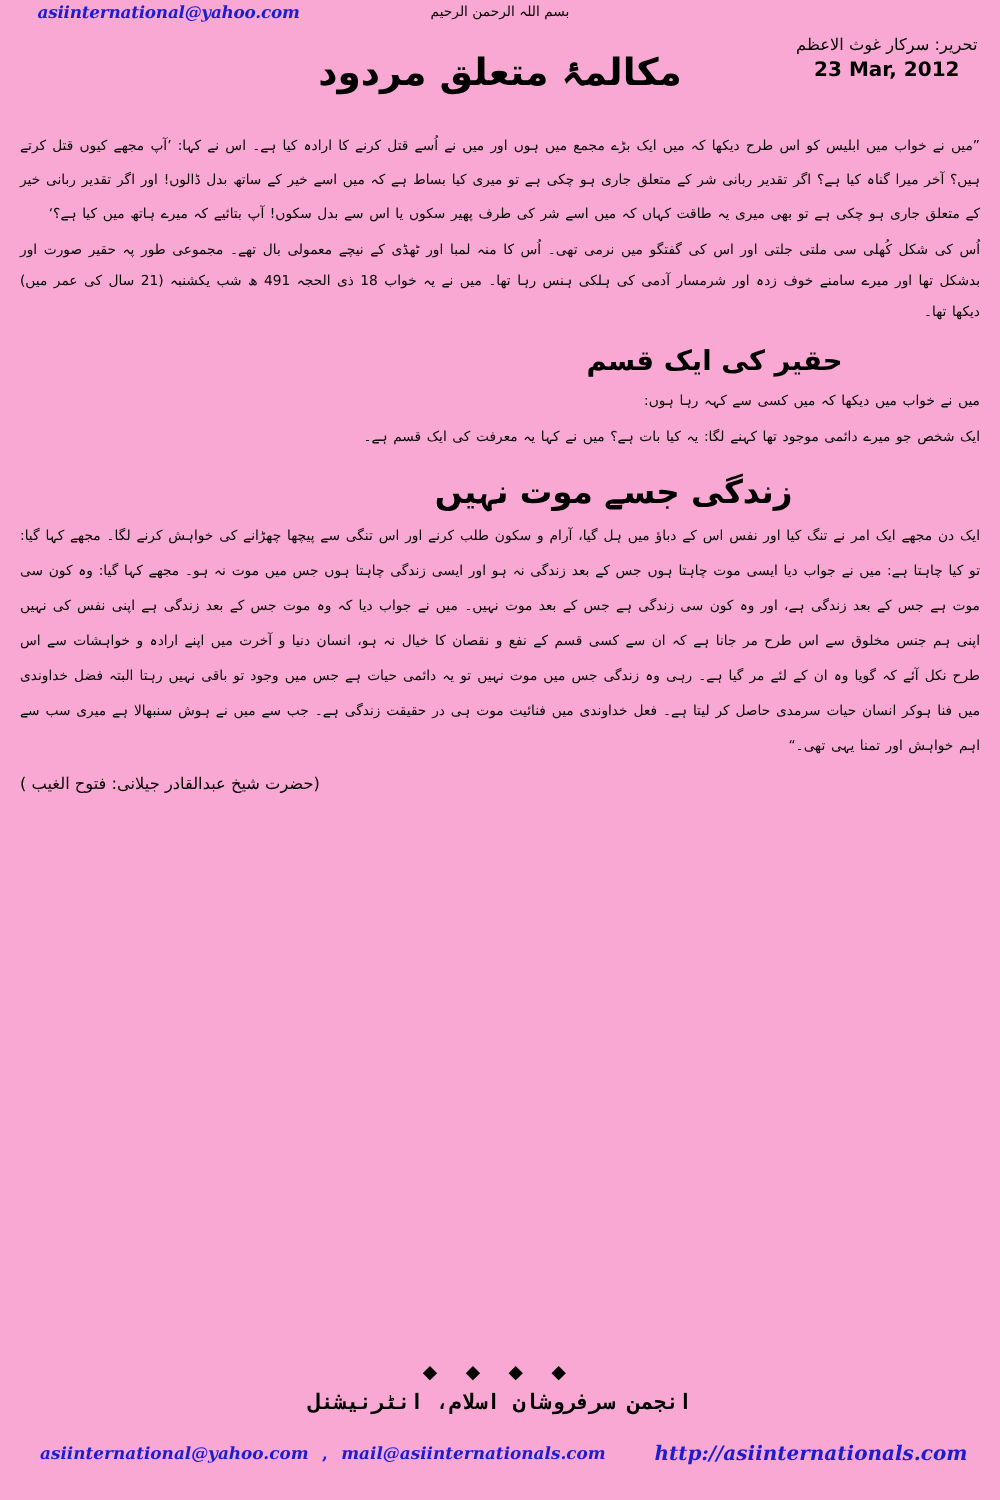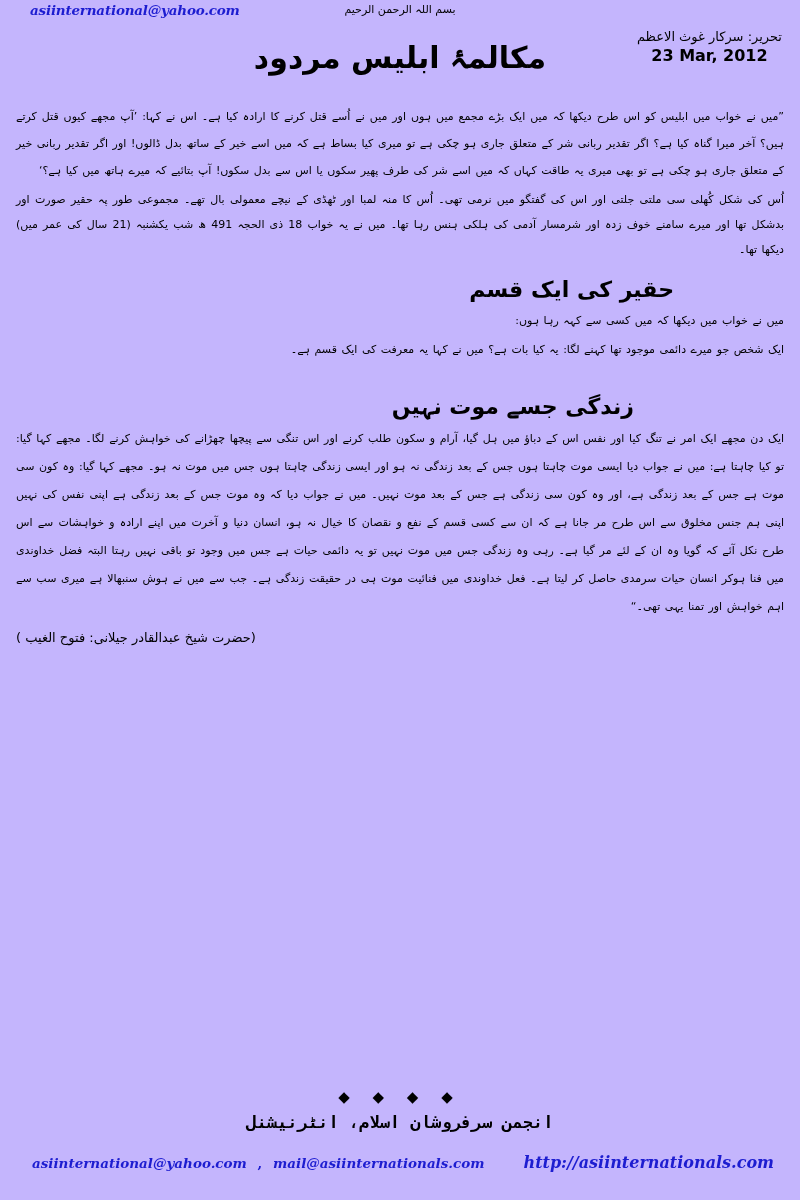--- a/index.html
+++ b/index.html
@@ -11,21 +11,21 @@
     width: 800px;
     height: 1200px;
     position: relative;
     font-family: "DejaVu Sans", sans-serif;
     overflow: hidden;
   }
   .page {
     position: relative;
     width: 800px;
     height: 1200px;
-    background: #c4b5fd;
+    background: #f9a8d4;
     box-sizing: border-box;
   }
 
   
   .hdr-email {
     position: absolute;
     left: 30px;
     top: 2px;
     color: #1d1dd0;
     font-family: "DejaVu Serif", serif;
@@ -111,23 +111,23 @@
     font-family: "DejaVu Sans", sans-serif;
     font-size: 22px;
     font-weight: bold;
     color: #000;
     direction: rtl;
     text-align: right;
     margin: 14px 0 6px 0;
     padding-right: 110px;
   }
   .section-head.h2 {
-    font-size: 22px;
+    font-size: 26px;
     padding-right: 150px;
-    margin-top: 32px;
+    margin-top: 16px;
   }
 
   .attrib-line {
     font-family: "DejaVu Sans", sans-serif;
     font-size: 14px;
     direction: rtl;
     text-align: right;
     color: #000;
     line-height: 2.3;
   }
@@ -202,21 +202,21 @@
 
   <div class="hdr-email">asiinternational@yahoo.com</div>
 
   <div class="bismillah">بسم اللہ الرحمن الرحیم</div>
 
   <div class="byline">
     <div class="author">تحریر: سرکار غوث الاعظم</div>
     <div class="date">23 Mar, 2012</div>
   </div>
 
-  <div class="doc-title">مکالمۂ ابلیس مردود</div>
+  <div class="doc-title">مکالمۂ متعلق مردود</div>
 
   <div class="content">
 
     <p class="para">”میں نے خواب میں ابلیس کو اس طرح دیکھا کہ میں ایک بڑے مجمع میں ہوں اور میں نے اُسے قتل کرنے کا ارادہ کیا ہے۔ اس نے کہا: ’آپ مجھے کیوں قتل کرتے ہیں؟ آخر میرا گناہ کیا ہے؟ اگر تقدیر ربانی شر کے متعلق جاری ہو چکی ہے تو میری کیا بساط ہے کہ میں اسے خیر کے ساتھ بدل ڈالوں! اور اگر تقدیر ربانی خیر کے متعلق جاری ہو چکی ہے تو بھی میری یہ طاقت کہاں کہ میں اسے شر کی طرف پھیر سکوں یا اس سے بدل سکوں! آپ بتائیے کہ میرے ہاتھ میں کیا ہے؟‘</p>
 
     <p class="para tight">اُس کی شکل کُھلی سی ملتی جلتی اور اس کی گفتگو میں نرمی تھی۔ اُس کا منہ لمبا اور ٹھڈی کے نیچے معمولی بال تھے۔ مجموعی طور پہ حقیر صورت اور بدشکل تھا اور میرے سامنے خوف زدہ اور شرمسار آدمی کی ہلکی ہنس رہا تھا۔ میں نے یہ خواب 18 ذی الحجہ 491 ھ شب یکشنبہ (21 سال کی عمر میں) دیکھا تھا۔</p>
 
     <h2 class="section-head">حقیر کی ایک قسم</h2>
 
     <p class="para">میں نے خواب میں دیکھا کہ میں کسی سے کہہ رہا ہوں:</p>

